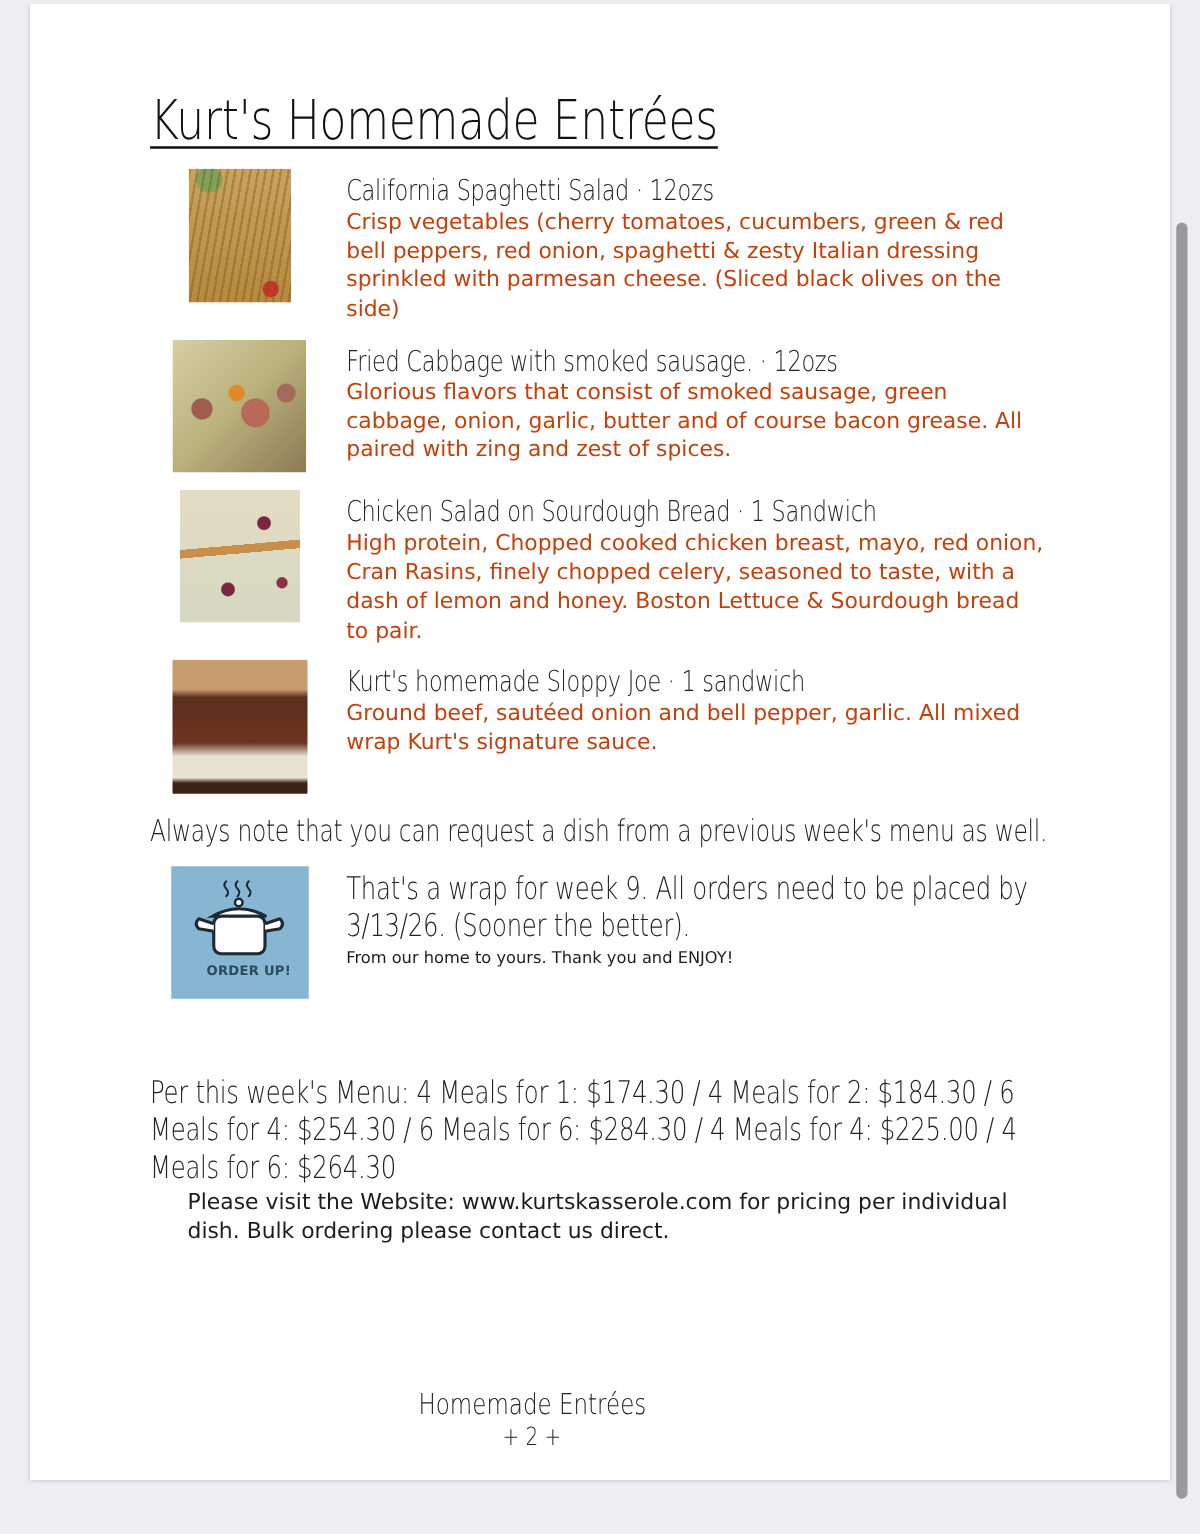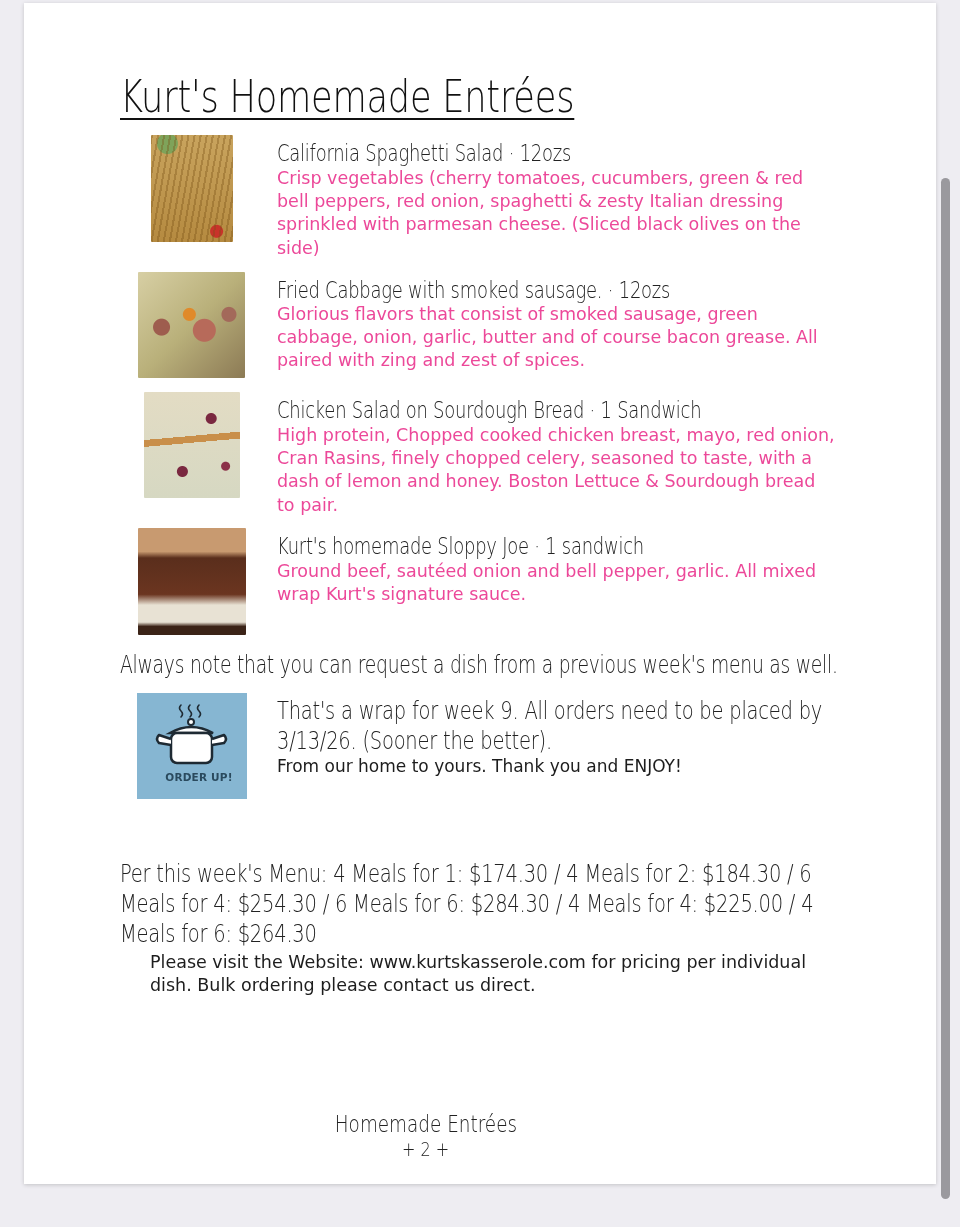--- a/index.html
+++ b/index.html
@@ -23,26 +23,26 @@
     position:absolute; left:96px; top:68px;
     font-size:44px; color:#111;
     text-decoration:underline; text-decoration-thickness:2px; text-underline-offset:6px;
     transform:scaleX(0.80);
   }
   .item { position:absolute; left:0; width:912px; }
   .thumb { position:absolute; border-radius:1px; }
   .item-name { position:absolute; left:253px; font-size:23px; color:#222; }
   .item-desc {
     position:absolute; left:253px; width:560px;
-    font-family:"DejaVu Sans", sans-serif; font-size:17.5px; line-height:23.2px; color:#ec4899;
+    font-family:"DejaVu Sans", sans-serif; font-size:17.5px; line-height:23.2px; color:#c2410c;
   }
   .note { position:absolute; left:96px; top:648px; font-size:24px; }
   .wrap-img { position:absolute; left:113px; top:690px; width:110px; height:106px; background:#86b6d2; }
   .wrap-headline { position:absolute; left:253px; top:693px; font-size:25px; line-height:30px; white-space:normal; width:720px; }
-  .wrap-thanks { position:absolute; left:253px; top:752px; font-family:"DejaVu Sans", sans-serif; font-size:17px; line-height:23px; color:#1d1d1d; }
+  .wrap-thanks { position:absolute; left:253px; top:752px; font-family:"DejaVu Sans", sans-serif; font-size:13px; line-height:23px; color:#1d1d1d; }
   .pricing { position:absolute; left:96px; top:856px; font-size:25px; line-height:30px; white-space:normal; width:930px; }
   .website { position:absolute; left:96px; top:948px; width:700px; font-family:"DejaVu Sans", sans-serif; font-size:17.5px; line-height:23px; color:#1d1d1d;margin-left:30px; }
   .footer { position:absolute; left:0; width:803px; top:1108px; text-align:center; }
   .footer div { display:inline-block; font-family:"DejaVu Sans", sans-serif; font-weight:200; color:#222; transform:scaleX(0.8); }
   .footer .f1 { font-size:23px; }
   .footer .f2 { font-size:20px; display:block; margin-top:0px; }
 </style>
 </head>
 <body>
 

